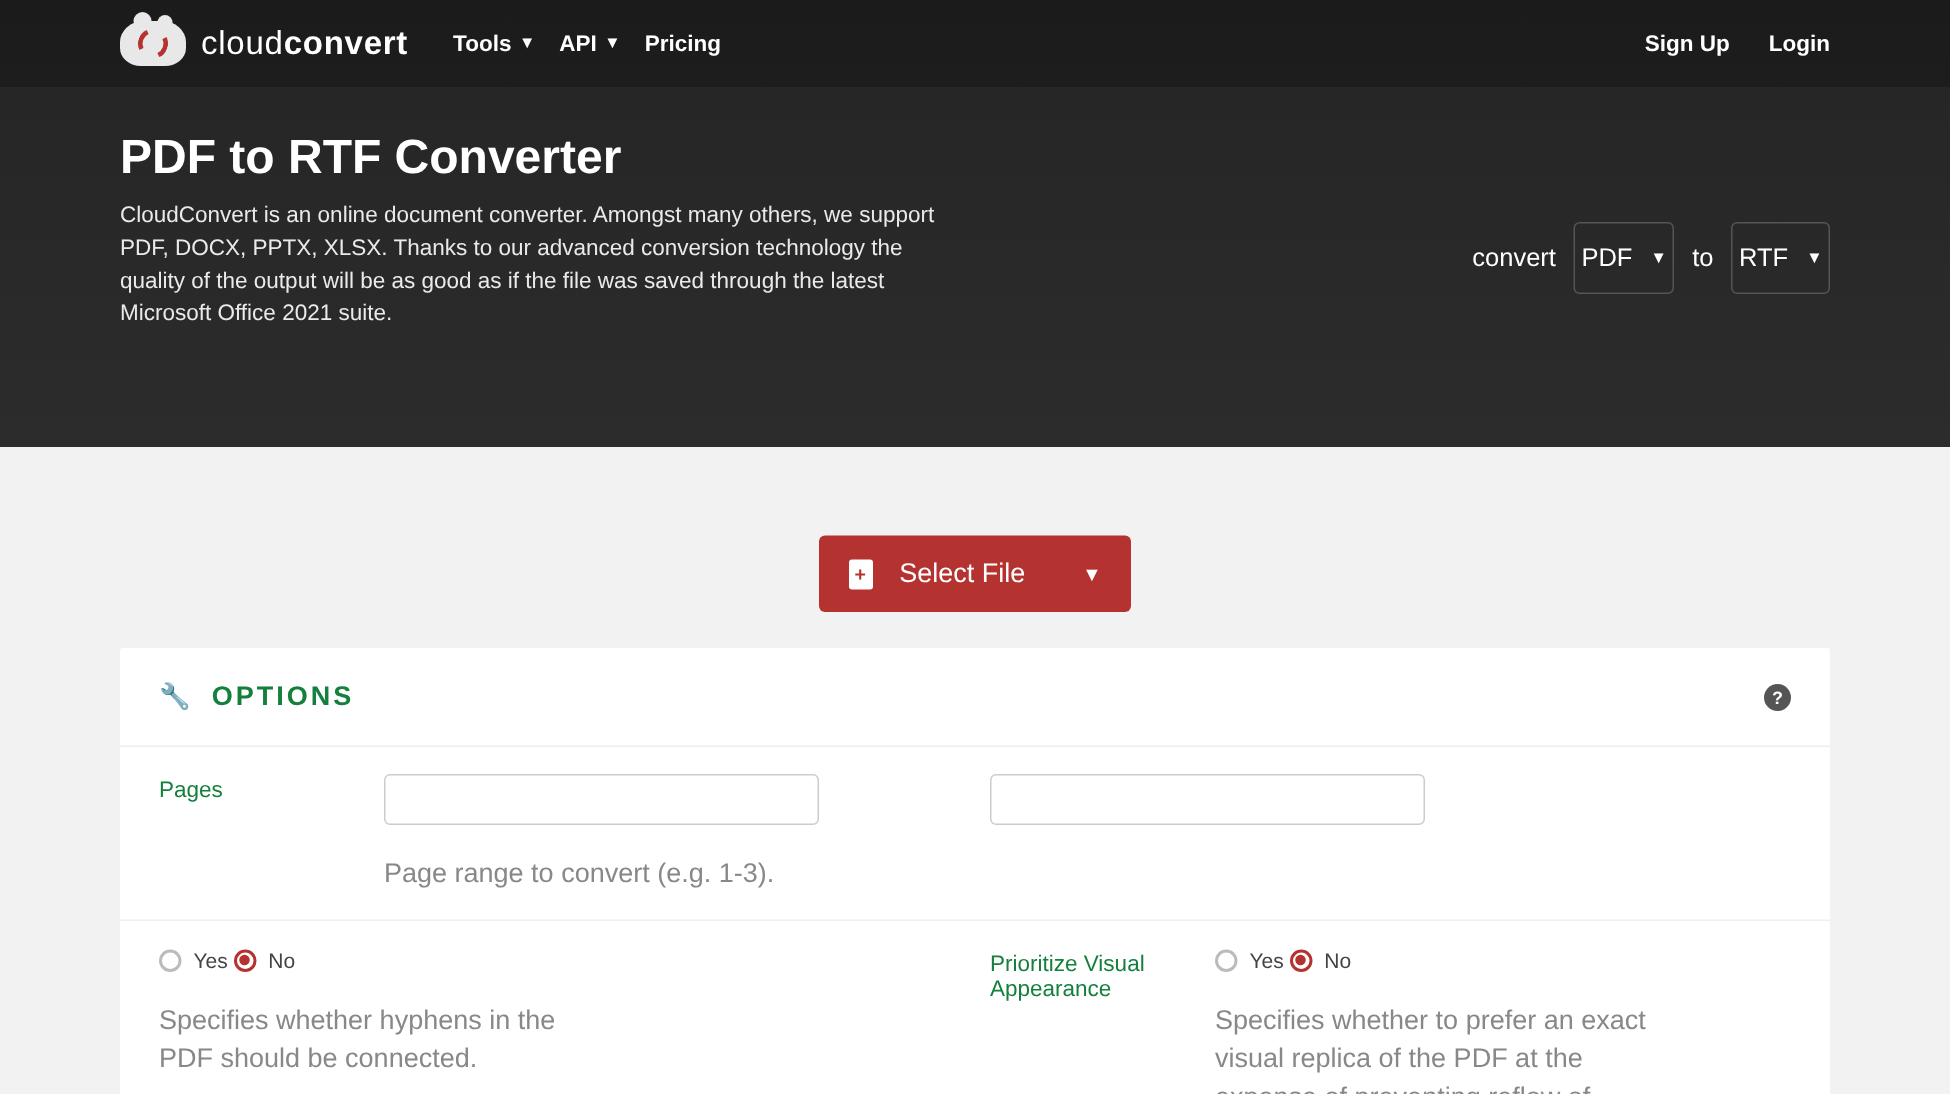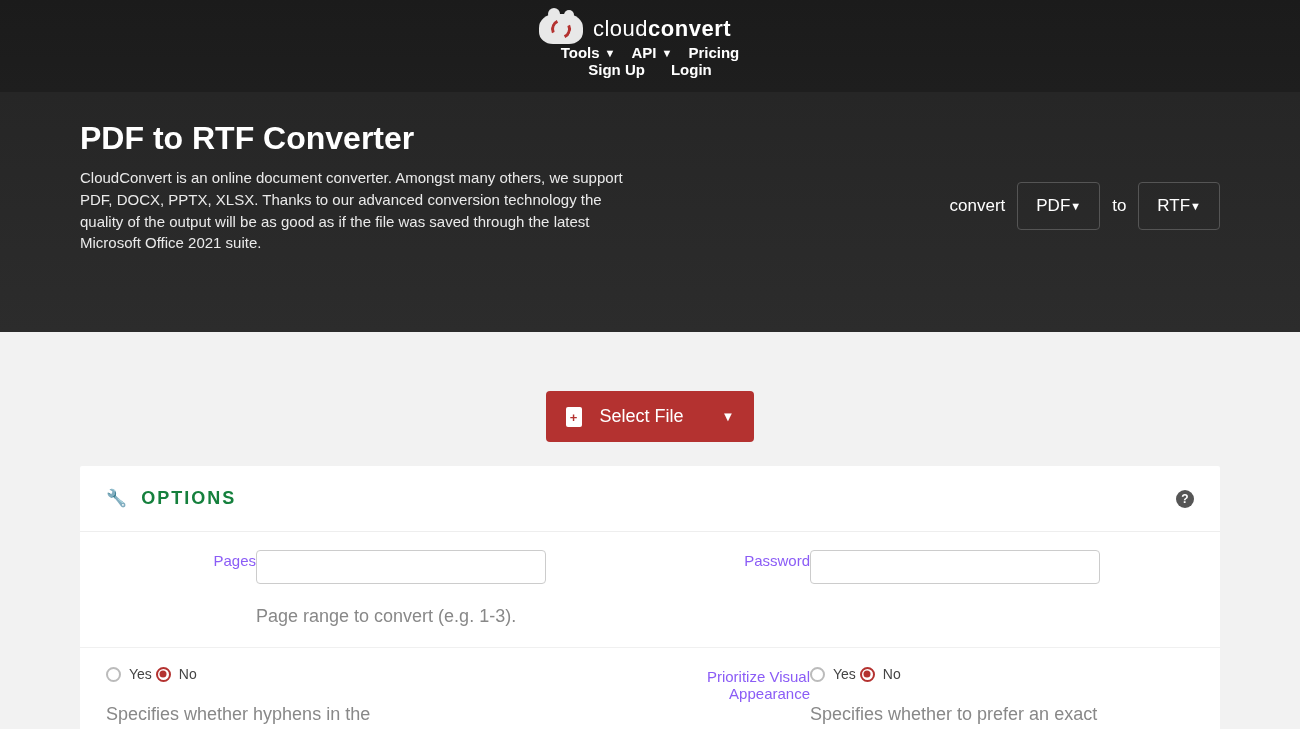--- a/index.html
+++ b/index.html
@@ -1,52 +1,52 @@
 <!DOCTYPE html>
 <html><head>
 <meta charset="utf-8">
 <style>
 * { margin: 0; padding: 0; box-sizing: border-box; }
 body { font-family: "Segoe UI", -apple-system, Helvetica, Arial, sans-serif; background: #f2f2f2; color: #333; }
 .header { background: linear-gradient(to bottom, #1b1b1b, #262626); }
-.nav { max-width: 1140px; margin: 0 auto; display: flex; align-items: center; padding: 14px 0; flex-direction: column; }
+.nav { max-width: 1140px; margin: 0 auto; display: flex; align-items: center; padding: 14px 0; }
 .logo { display: flex; align-items: center; gap: 10px; margin-right: 30px; }
 .logo-icon { width: 44px; height: 30px; background: #e8e8e8; border-radius: 16px 16px 14px 14px / 14px 14px 12px 12px; position: relative; display: flex; align-items: center; justify-content: center; }
 .logo-icon::before { content: ""; position: absolute; top: -6px; left: 9px; width: 12px; height: 12px; background: #e8e8e8; border-radius: 50%; }
 .logo-icon::after { content: ""; position: absolute; top: -4px; right: 9px; width: 10px; height: 10px; background: #e8e8e8; border-radius: 50%; }
 .logo-arrows { width: 20px; height: 20px; border: 3px solid #b43230; border-radius: 50%; border-top-color: transparent; border-bottom-color: transparent; transform: rotate(20deg); z-index: 1; }
 .logo-text { color: #fff; font-size: 22px; letter-spacing: 0.5px; }
 .logo-text .bold { font-weight: 700; }
 .nav-items { display: flex; gap: 16px; flex: 1; }
 .nav-item { color: #fff; font-size: 15px; font-weight: 600; cursor: pointer; display: flex; align-items: center; gap: 5px; }
 .chev { font-size: 11px; }
 .nav-right { display: flex; gap: 26px; }
 .hero { background: linear-gradient(to bottom, #262626, #2c2c2c); padding: 28px 0 78px; }
 .hero-inner { max-width: 1140px; margin: 0 auto; display: flex; justify-content: space-between; align-items: center; }
 .hero-left { max-width: 560px; }
 .hero-title { color: #fff; font-size: 32px; font-weight: 700; margin-bottom: 10px; }
 .hero-desc { color: #eaeaea; font-size: 15px; line-height: 1.45; }
 .hero-right { display: flex; align-items: center; gap: 12px; margin-top: 38px; }
 .hero-right .label { color: #fff; font-size: 17px; }
-.format-btn { background: transparent; border: 1px solid #555; color: #fff; padding: 13px 18px; font-size: 17px; border-radius: 4px; cursor: pointer; display: flex; align-items: center; gap: 0; }
+.format-btn { background: transparent; border: 1px solid #555; color: #fff; padding: 13px 4px; font-size: 17px; border-radius: 4px; cursor: pointer; display: flex; align-items: center; gap: 12px; }
 .content { max-width: 1140px; margin: 0 auto; }
 .select-wrap { text-align: center; padding: 24px 0; }
 .select-btn { display: inline-flex; align-items: center; background: #b43230; color: #fff; border: none; border-radius: 4px; padding: 15px 20px; font-size: 18px; cursor: pointer; gap: 18px; margin-top: 35px; }
 .select-btn .file-icon { width: 16px; height: 20px; background: #fff; border-radius: 2px; position: relative; }
 .select-btn .file-icon::before { content: "+"; position: absolute; top: 50%; left: 50%; transform: translate(-50%, -50%); color: #b43230; font-weight: bold; font-size: 13px; }
 .select-btn .chev { font-size: 13px; margin-left: 20px; }
 .panel { background: #fff; border-radius: 2px; }
 .panel-head { display: flex; align-items: center; padding: 22px 26px; border-bottom: 1px solid #eee; }
 .panel-head .wrench { color: #444; margin-right: 14px; font-size: 17px; }
 .panel-head .title { font-size: 18px; font-weight: 700; letter-spacing: 2px; color: #15803d; flex: 1; }
 .help-icon { width: 18px; height: 18px; background: #555; color: #fff; border-radius: 50%; display: flex; align-items: center; justify-content: center; font-size: 12px; font-weight: bold; cursor: pointer; }
 .opt-row { display: flex; padding: 18px 26px; border-bottom: 1px solid #f0f0f0; }
 .opt-col { flex: 1; display: flex; }
 .opt-col + .opt-col { margin-left: 20px; }
-.opt-label { width: 150px; font-size: 15px; color: #8b5cf6; padding-top: 2px; text-align: right; }
+.opt-label { width: 150px; font-size: 15px; color: #15803d; padding-top: 2px; }
 .opt-field { flex: 1; }
 .opt-input { width: 100%; max-width: 290px; padding: 8px 10px; border: 1px solid #ccc; border-radius: 4px; font-size: 14px; }
 .opt-help { font-size: 18px; color: #888; margin-top: 20px; line-height: 1.4; max-width: 290px; }
 .radio-group { display: flex; flex-direction: row; gap: 4px; }
 .radio-opt { display: flex; align-items: center; gap: 8px; font-size: 14px; color: #444; cursor: pointer; }
 .radio-dot { width: 15px; height: 15px; border: 2px solid #bbb; border-radius: 50%; display: inline-block; position: relative; }
 .radio-dot.on { border-color: #b43230; }
 .radio-dot.on::after { content: ""; position: absolute; top: 50%; left: 50%; transform: translate(-50%, -50%); width: 7px; height: 7px; background: #b43230; border-radius: 50%; }
 </style>
 </head>
@@ -119,21 +119,20 @@
 
     <div class="opt-row">
       <div class="opt-col">
         <div class="opt-label">Pages</div>
         <div class="opt-field">
           <input class="opt-input" type="text" style="">
           <div class="opt-help">Page range to convert (e.g. 1-3).</div>
         </div>
       </div>
       <div class="opt-col">
-        <div class="opt-label">Password</div>
         <div class="opt-field">
           <input class="opt-input" type="text" style="">
         </div>
       </div>
     </div>
 
     <div class="opt-row">
       <div class="opt-col">
         <div class="opt-field">
           <div class="radio-group">

